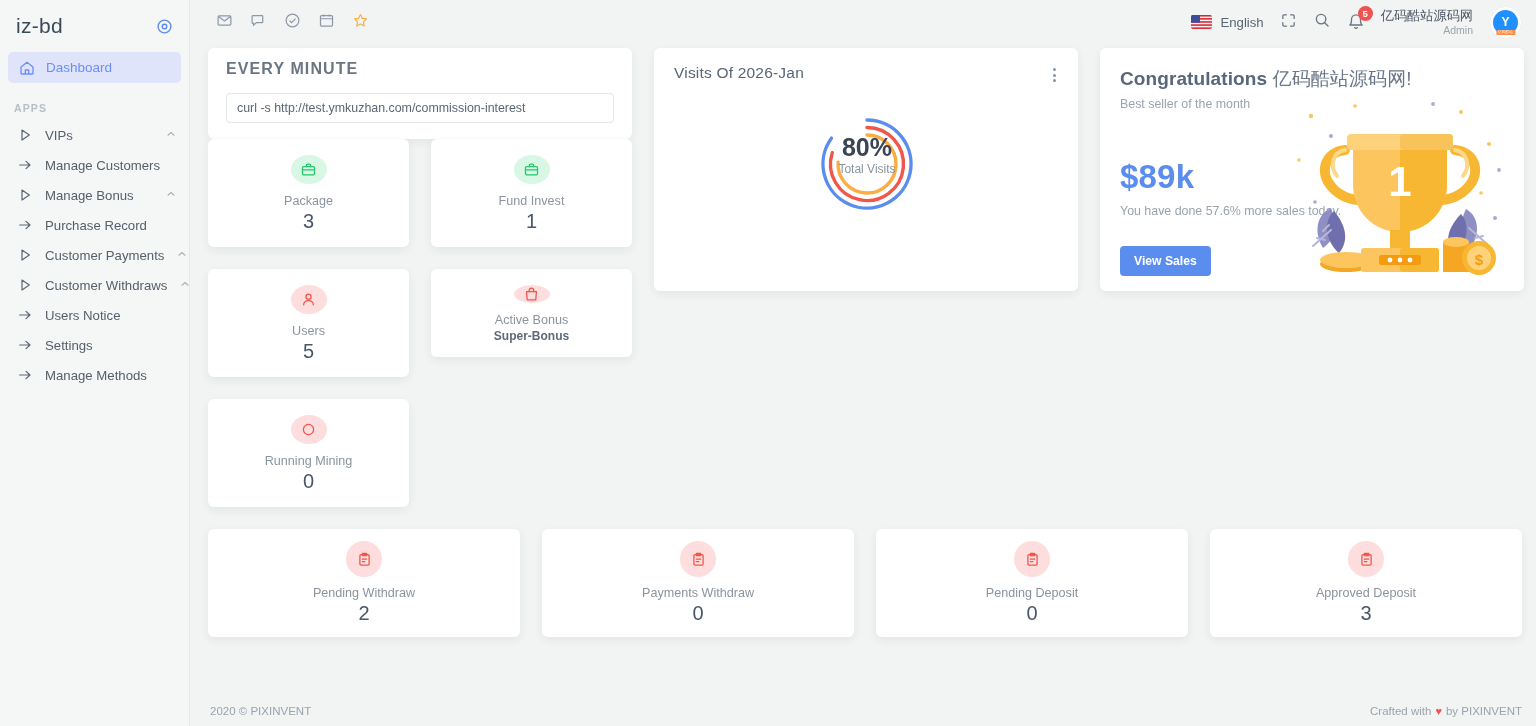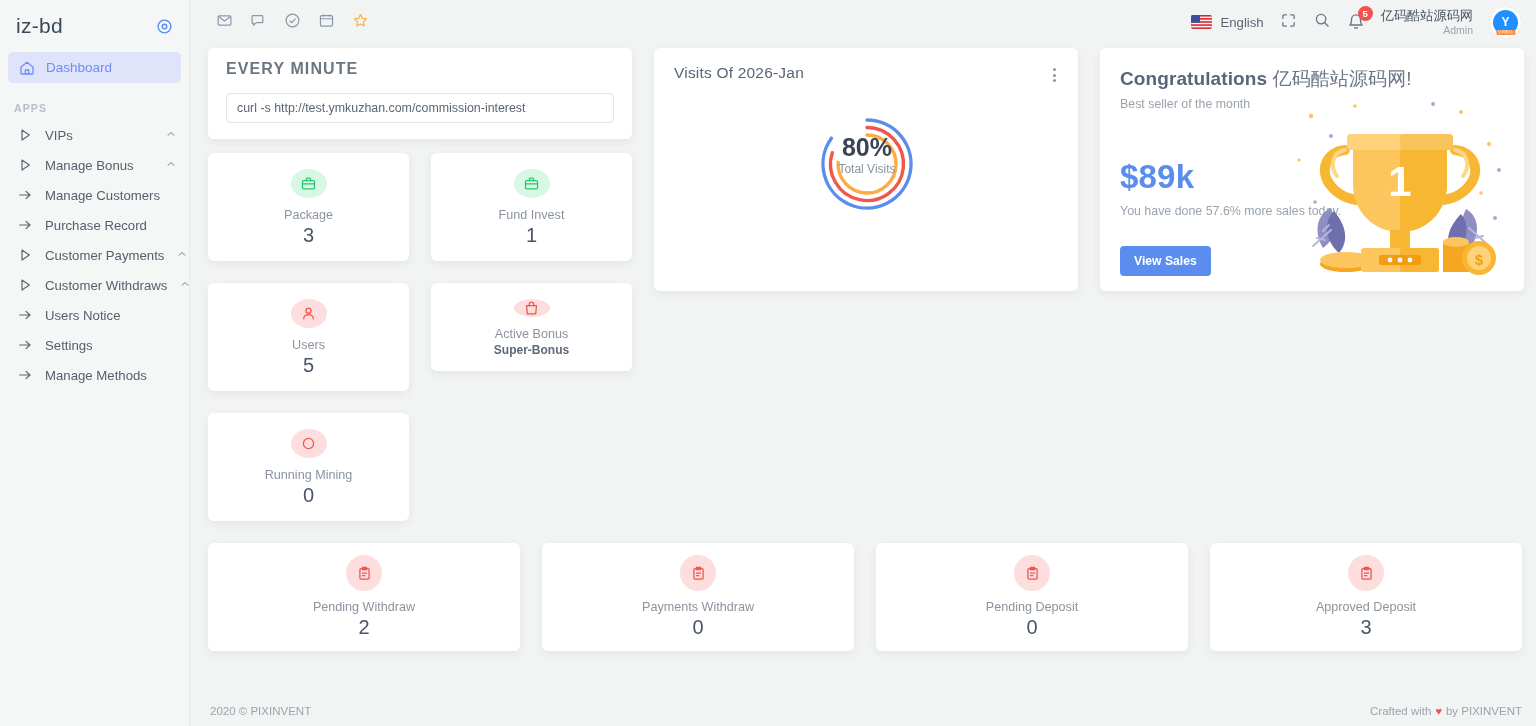--- a/index.html
+++ b/index.html
@@ -101,21 +101,21 @@
     text-align: left; font-size: 16px; font-weight: 700; letter-spacing: 1.1px;
     color: #6b7683; margin-bottom: 15px;
   }
   .cron-input {
     width: 100%; height: 30px; border: 1px solid #e3e6ea; border-radius: 4px;
     padding: 0 10px; font-size: 12.4px; color: #5b6673;
     font-family: "Liberation Sans", sans-serif; background: #fff; outline: none;
   }
 
   
-  .stat-grid { display: flex; flex-wrap: wrap; gap: 22px; margin-top: 14px; }
+  .stat-grid { display: flex; flex-wrap: wrap; gap: 22px; }
   .stat-card {
     width: 201px; flex: 0 0 201px; background: #fff; border-radius: 6px;
     box-shadow: 0 3px 10px 0 rgba(34,41,47,.07);
     display: flex; flex-direction: column; align-items: center;
     padding: 16px 8px 14px 8px;
   }
   .stat-card.tall { height: 108px; }
   .stat-card.short { height: 88px; }
   .circ {
     width: 36px; height: 36px; border-radius: 50%;
@@ -206,35 +206,35 @@
             </svg>
           </span>
           <span class="lbl">VIPs</span>
           <span class="chev"><svg width="12" height="12" viewBox="0 0 24 24" fill="none" stroke="#a7b0bb" stroke-width="2.2" stroke-linecap="round" stroke-linejoin="round">
               <path d="M6 14.5l6-5.5 6 5.5"></path>
             </svg></span>
         </div>
         <div class="nav-item">
           <span class="ico">
             <svg width="16" height="16" viewBox="0 0 24 24" fill="none" stroke="#5a6673" stroke-width="1.8" stroke-linecap="round" stroke-linejoin="round">
+              <path d="M4 12h15M13.5 6.5L19.5 12l-6 5.5"></path>
+            </svg>
+          </span>
+          <span class="lbl">Manage Customers</span>
+        </div>
+        <div class="nav-item">
+          <span class="ico">
+            <svg width="16" height="16" viewBox="0 0 24 24" fill="none" stroke="#5a6673" stroke-width="1.8" stroke-linecap="round" stroke-linejoin="round">
               <path d="M7.5 4.5l11 7.5-11 7.5z"></path>
             </svg>
           </span>
           <span class="lbl">Manage Bonus</span>
           <span class="chev"><svg width="12" height="12" viewBox="0 0 24 24" fill="none" stroke="#a7b0bb" stroke-width="2.2" stroke-linecap="round" stroke-linejoin="round">
               <path d="M6 14.5l6-5.5 6 5.5"></path>
             </svg></span>
-        </div>
-        <div class="nav-item">
-          <span class="ico">
-            <svg width="16" height="16" viewBox="0 0 24 24" fill="none" stroke="#5a6673" stroke-width="1.8" stroke-linecap="round" stroke-linejoin="round">
-              <path d="M4 12h15M13.5 6.5L19.5 12l-6 5.5"></path>
-            </svg>
-          </span>
-          <span class="lbl">Manage Customers</span>
         </div>
         <div class="nav-item">
           <span class="ico">
             <svg width="16" height="16" viewBox="0 0 24 24" fill="none" stroke="#5a6673" stroke-width="1.8" stroke-linecap="round" stroke-linejoin="round">
               <path d="M4 12h15M13.5 6.5L19.5 12l-6 5.5"></path>
             </svg>
           </span>
           <span class="lbl">Purchase Record</span>
         </div>
         <div class="nav-item">

